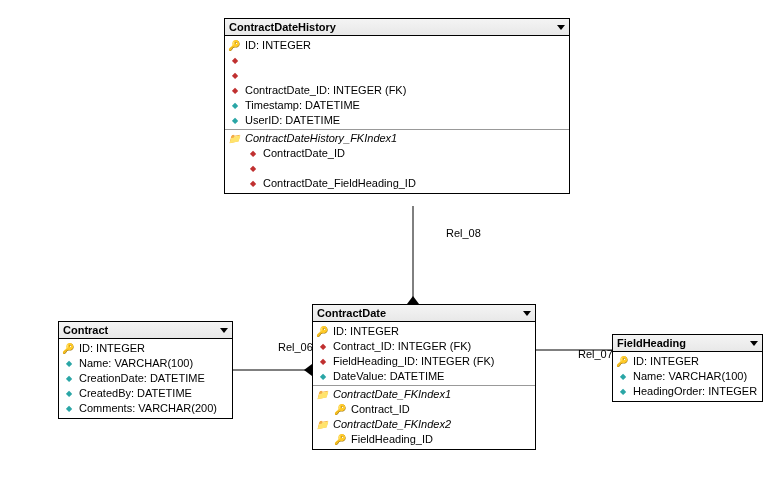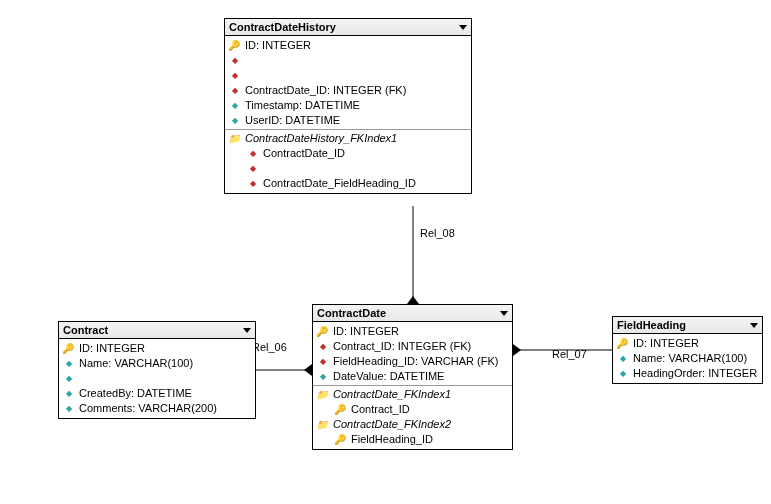--- a/index.html
+++ b/index.html
@@ -58,20 +58,21 @@
   svg.rels {
     position: absolute;
     left: 0; top: 0;
     width: 771px; height: 504px;
     pointer-events: none;
   }
   .rel-label {
     position: absolute;
     font-size: 11px;
     background: transparent;
+    margin-left: 26px;
   }
 </style>
 </head>
 <body>
 
 <svg class="rels">
 
   <line x1="413" y1="206" x2="413" y2="304" stroke="#000" stroke-width="1"></line>
   <polygon points="413,296 407,304 413,312 419,304" fill="#000"></polygon>
 
@@ -79,21 +80,21 @@
   <polygon points="304,370 312,364 320,370 312,376" fill="#000"></polygon>
 
   <line x1="513" y1="350" x2="612" y2="350" stroke="#000" stroke-width="1"></line>
   <polygon points="505,350 513,344 521,350 513,356" fill="#000"></polygon>
 </svg>
 
 <div class="rel-label" style="left:420px; top:227px">Rel_08</div>
 <div class="rel-label" style="left:252px; top:341px">Rel_06</div>
 <div class="rel-label" style="left:552px; top:348px">Rel_07</div>
 
-<div class="entity" style="left:224px; top:18px; width:248px">
+<div class="entity" style="left:224px; top:18px; width:346px">
   <div class="entity-title">
     <span>ContractDateHistory</span>
     <span class="tri"></span>
   </div>
   <div class="rows">
     <div class="row">
         <span class="ico ico-key">🔑</span>
         <span>ID: INTEGER</span>
       </div>
     <div class="row">
@@ -126,65 +127,66 @@
     <div class="row indent">
         <span class="ico ico-fk">◆</span>
       </div>
     <div class="row indent">
         <span class="ico ico-fk">◆</span>
         <span>ContractDate_FieldHeading_ID</span>
       </div>
   </div>
 </div>
 
-<div class="entity" style="left:58px; top:321px; width:198px">
+<div class="entity" style="left:58px; top:321px; width:175px">
   <div class="entity-title">
     <span>Contract</span>
     <span class="tri"></span>
   </div>
   <div class="rows">
     <div class="row">
         <span class="ico ico-key">🔑</span>
         <span>ID: INTEGER</span>
       </div>
     <div class="row">
         <span class="ico ico-col">◆</span>
         <span>Name: VARCHAR(100)</span>
       </div>
     <div class="row">
         <span class="ico ico-col">◆</span>
+        <span>CreationDate: DATETIME</span>
       </div>
     <div class="row">
         <span class="ico ico-col">◆</span>
         <span>CreatedBy: DATETIME</span>
       </div>
     <div class="row">
         <span class="ico ico-col">◆</span>
         <span>Comments: VARCHAR(200)</span>
       </div>
   </div>
 </div>
 
-<div class="entity" style="left:312px; top:304px; width:201px">
+<div class="entity" style="left:312px; top:304px; width:224px">
   <div class="entity-title">
     <span>ContractDate</span>
     <span class="tri"></span>
   </div>
   <div class="rows">
     <div class="row">
         <span class="ico ico-key">🔑</span>
         <span>ID: INTEGER</span>
       </div>
     <div class="row">
         <span class="ico ico-fk">◆</span>
         <span>Contract_ID: INTEGER (FK)</span>
       </div>
     <div class="row">
         <span class="ico ico-fk">◆</span>
-        <span>FieldHeading_ID: VARCHAR (FK)</span>
+        <span>FieldHeading_ID: INTEGER (FK)</span>
       </div>
     <div class="row">
         <span class="ico ico-col">◆</span>
         <span>DateValue: DATETIME</span>
       </div>
     <div class="sep"></div>
     <div class="row ital">
         <span class="ico ico-idx">📁</span>
         <span>ContractDate_FKIndex1</span>
       </div>
@@ -196,21 +198,21 @@
         <span class="ico ico-idx">📁</span>
         <span>ContractDate_FKIndex2</span>
       </div>
     <div class="row indent">
         <span class="ico ico-key">🔑</span>
         <span>FieldHeading_ID</span>
       </div>
   </div>
 </div>
 
-<div class="entity" style="left:612px; top:316px; width:151px">
+<div class="entity" style="left:612px; top:334px; width:151px">
   <div class="entity-title">
     <span>FieldHeading</span>
     <span class="tri"></span>
   </div>
   <div class="rows">
     <div class="row">
         <span class="ico ico-key">🔑</span>
         <span>ID: INTEGER</span>
       </div>
     <div class="row">

